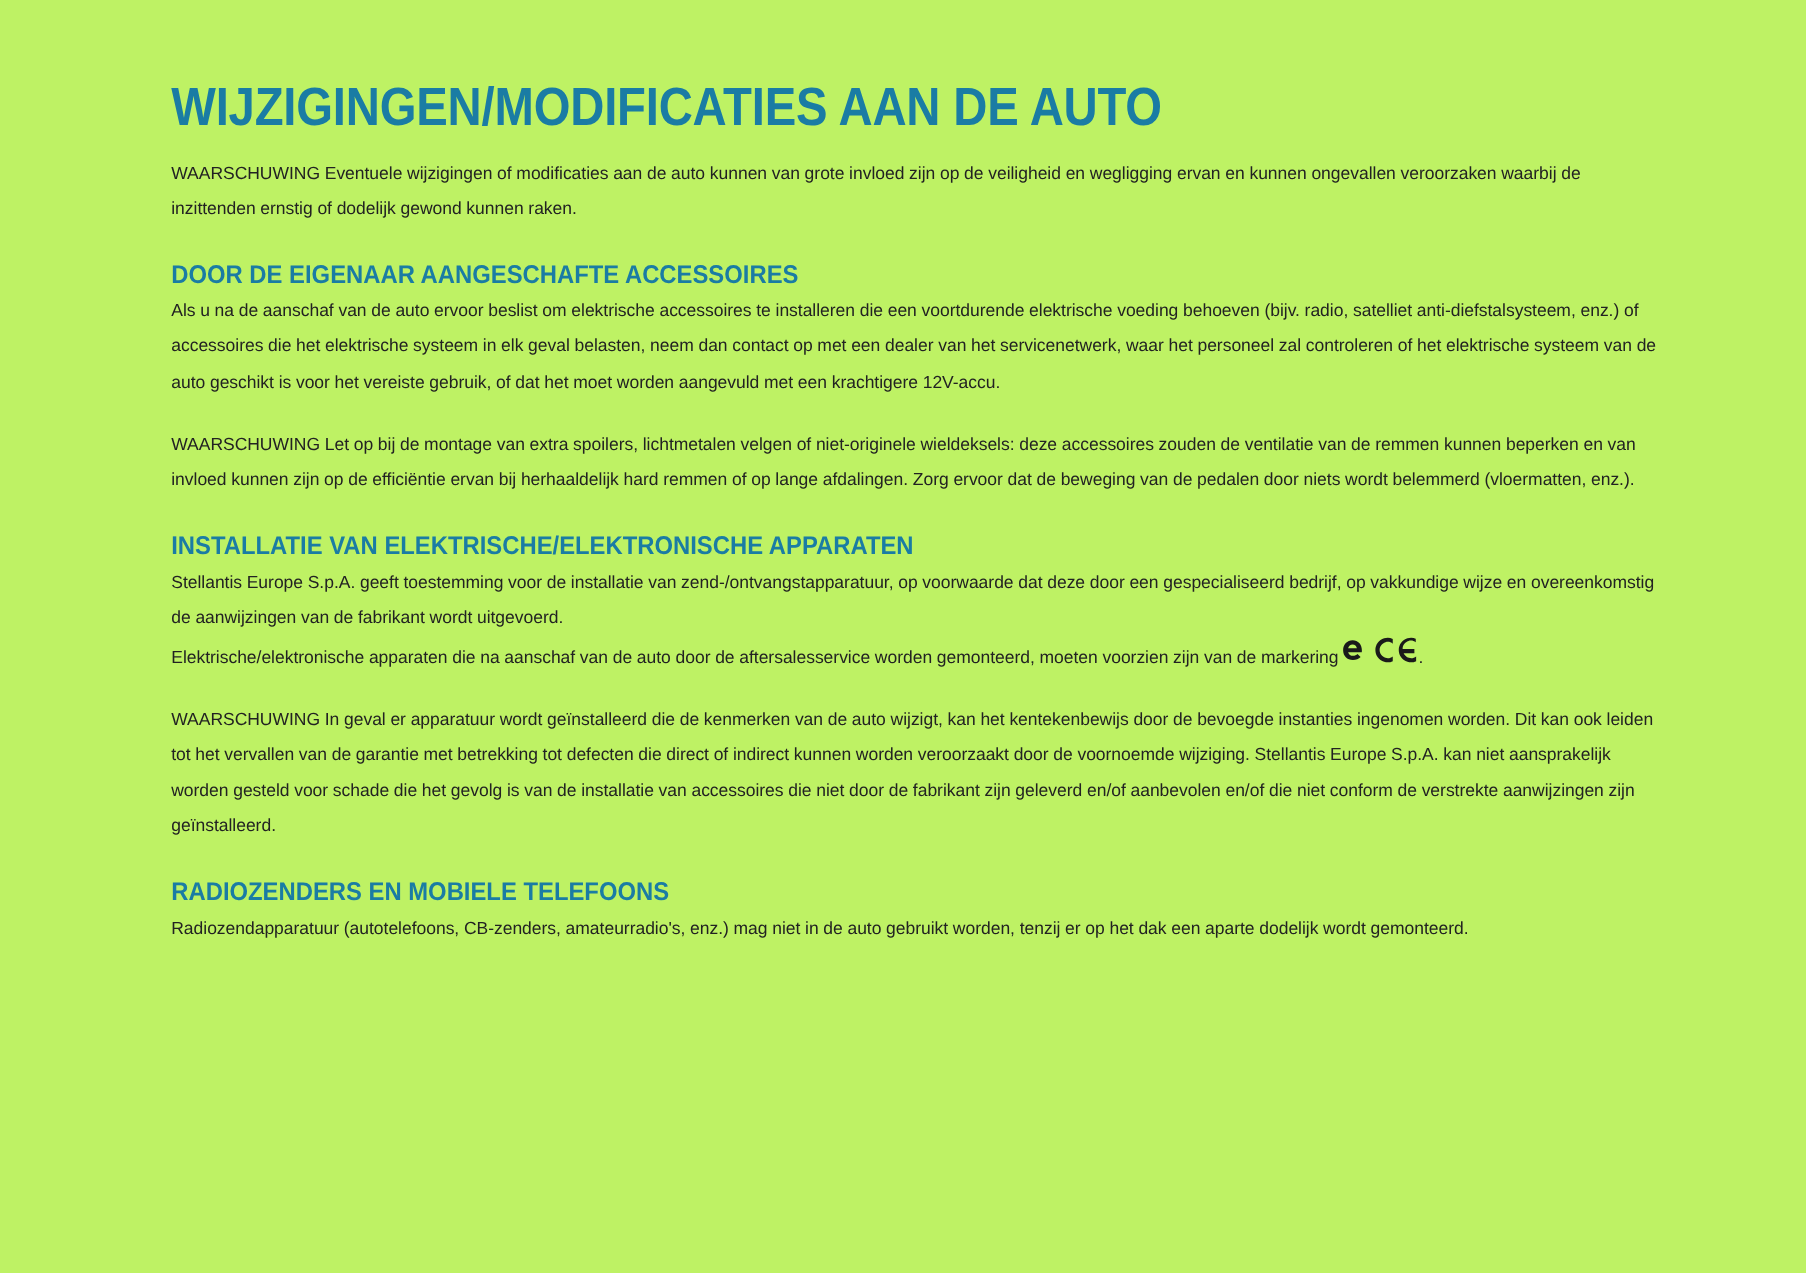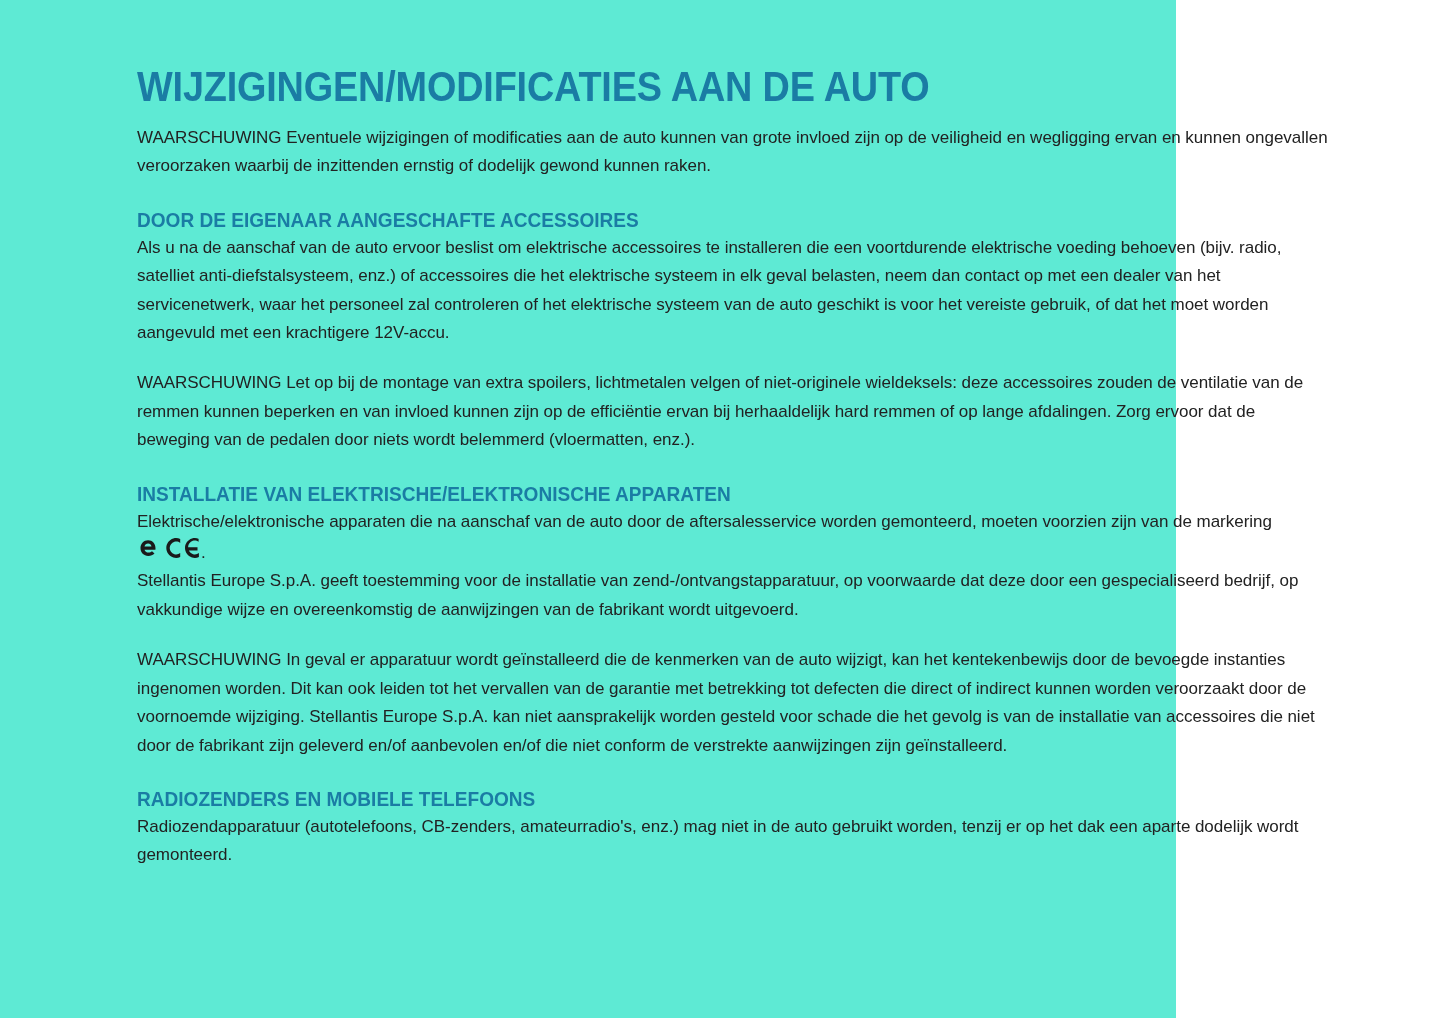--- a/index.html
+++ b/index.html
@@ -11,23 +11,23 @@
   body {
     width: 1445px;
     height: 1018px;
     overflow: hidden;
     font-family: "Liberation Sans", "DejaVu Sans", sans-serif;
     -webkit-font-smoothing: antialiased;
   }
 
   .page {
     position: relative;
-    width: 1176px;
+    width: 1445px;
     height: 1018px;
-    background: #5eead4;
+    background: #bef264;
     box-sizing: border-box;
     padding: 0;
   }
 
   .content {
     position: absolute;
     left: 137px;
     top: 62px;
     width: 1192px;
   }
@@ -59,21 +59,21 @@
     transform-origin: left center;
     white-space: nowrap;
     margin: 0 0 1px 0;
   }
 
   
   .para {
     color: #222222;
     font-family: "Liberation Sans", "DejaVu Sans", sans-serif;
     font-weight: normal;
-    font-size: 17px;
+    font-size: 14px;
     line-height: 28.4px;
     letter-spacing: -0.02px;
     margin: 0;
     text-align: left;
     word-spacing: -0.1px;
   }
 
   
   .block-gap-lg { height: 26px; }
   .block-gap-md { height: 22px; }
@@ -112,35 +112,35 @@
     <p class="para">Als u na de aanschaf van de auto ervoor beslist om elektrische accessoires te installeren die een voortdurende elektrische voeding behoeven (bijv. radio, satelliet anti-diefstalsysteem, enz.) of accessoires die het elektrische systeem in elk geval belasten, neem dan contact op met een dealer van het servicenetwerk, waar het personeel zal controleren of het elektrische systeem van de auto geschikt is voor het vereiste gebruik, of dat het moet worden aangevuld met een krachtigere 12V-accu.</p>
 
     <div class="block-gap-md"></div>
 
     <p class="para">WAARSCHUWING Let op bij de montage van extra spoilers, lichtmetalen velgen of niet-originele wieldeksels: deze accessoires zouden de ventilatie van de remmen kunnen beperken en van invloed kunnen zijn op de efficiëntie ervan bij herhaaldelijk hard remmen of op lange afdalingen. Zorg ervoor dat de beweging van de pedalen door niets wordt belemmerd (vloermatten, enz.).</p>
 
     <div class="block-gap-lg"></div>
 
     <h2 class="section-heading">INSTALLATIE VAN ELEKTRISCHE/ELEKTRONISCHE APPARATEN</h2>
 
+    <p class="para">Stellantis Europe S.p.A. geeft toestemming voor de installatie van zend-/ontvangstapparatuur, op voorwaarde dat deze door een gespecialiseerd bedrijf, op vakkundige wijze en overeenkomstig de aanwijzingen van de fabrikant wordt uitgevoerd.</p>
+
     <p class="para"><span>Elektrische/elektronische apparaten die na aanschaf van de auto door de aftersalesservice worden gemonteerd, moeten voorzien zijn van de markering</span><span class="marking-group">
           <span class="mark-svg mark-e">
             <svg width="22" height="22" viewBox="0 0 22 22" aria-hidden="true">
               <path d="M11.1 3.2c-4.4 0-7.6 3.4-7.6 7.9 0 4.6 3.2 7.8 7.8 7.8 2.6 0 4.7-0.9 6.2-2.4l-2.5-2.3c-0.9 0.9-2.1 1.4-3.5 1.4-2 0-3.5-1.1-4-2.9h10.9c0.1-0.5 0.1-1 0.1-1.5 0-4.6-3-8-7.4-8zm-3.6 6.4c0.4-1.9 1.8-3.1 3.6-3.1 1.8 0 3.1 1.2 3.4 3.1h-7z" fill="#1a1a1a"></path>
             </svg>
           </span>
           <span class="mark-svg mark-ce">
             <svg width="36" height="22" viewBox="0 0 36 22" aria-hidden="true">
               <path d="M15.2 2.1c-2.1-1.1-4.6-1.3-6.9-0.5C4.1 2.9 1.3 6.7 1.3 11s2.8 8.1 7 9.4c2.3 0.8 4.8 0.6 6.9-0.5v-3.8c-1.6 1.3-3.8 1.8-5.8 1.1-2.8-0.9-4.7-3.5-4.7-6.2 0-2.7 1.9-5.3 4.7-6.2 2-0.7 4.2-0.2 5.8 1.1V2.1z" fill="#1a1a1a"></path>
               <path d="M33.9 2.1c-2.1-1.1-4.6-1.3-6.9-0.5-4.2 1.3-7 5.1-7 9.4s2.8 8.1 7 9.4c2.3 0.8 4.8 0.6 6.9-0.5v-3.8c-1.6 1.3-3.8 1.8-5.8 1.1-1.9-0.6-3.4-2-4.2-3.7h8.6v-3.3h-9.4c0-0.1 0-0.2 0-0.3 0-2.7 1.9-5.3 4.7-6.2 2-0.7 4.2-0.2 5.8 1.1V2.1z" fill="#1a1a1a"></path>
             </svg>
           </span>
         </span><span>.</span></p>
-
-    <p class="para">Stellantis Europe S.p.A. geeft toestemming voor de installatie van zend-/ontvangstapparatuur, op voorwaarde dat deze door een gespecialiseerd bedrijf, op vakkundige wijze en overeenkomstig de aanwijzingen van de fabrikant wordt uitgevoerd.</p>
 
     <div class="block-gap-md"></div>
 
     <p class="para">WAARSCHUWING In geval er apparatuur wordt geïnstalleerd die de kenmerken van de auto wijzigt, kan het kentekenbewijs door de bevoegde instanties ingenomen worden. Dit kan ook leiden tot het vervallen van de garantie met betrekking tot defecten die direct of indirect kunnen worden veroorzaakt door de voornoemde wijziging. Stellantis Europe S.p.A. kan niet aansprakelijk worden gesteld voor schade die het gevolg is van de installatie van accessoires die niet door de fabrikant zijn geleverd en/of aanbevolen en/of die niet conform de verstrekte aanwijzingen zijn geïnstalleerd.</p>
 
     <div class="block-gap-lg"></div>
 
     <h2 class="section-heading">RADIOZENDERS EN MOBIELE TELEFOONS</h2>
 
     <p class="para">Radiozendapparatuur (autotelefoons, CB-zenders, amateurradio's, enz.) mag niet in de auto gebruikt worden, tenzij er op het dak een aparte dodelijk wordt gemonteerd.</p>

